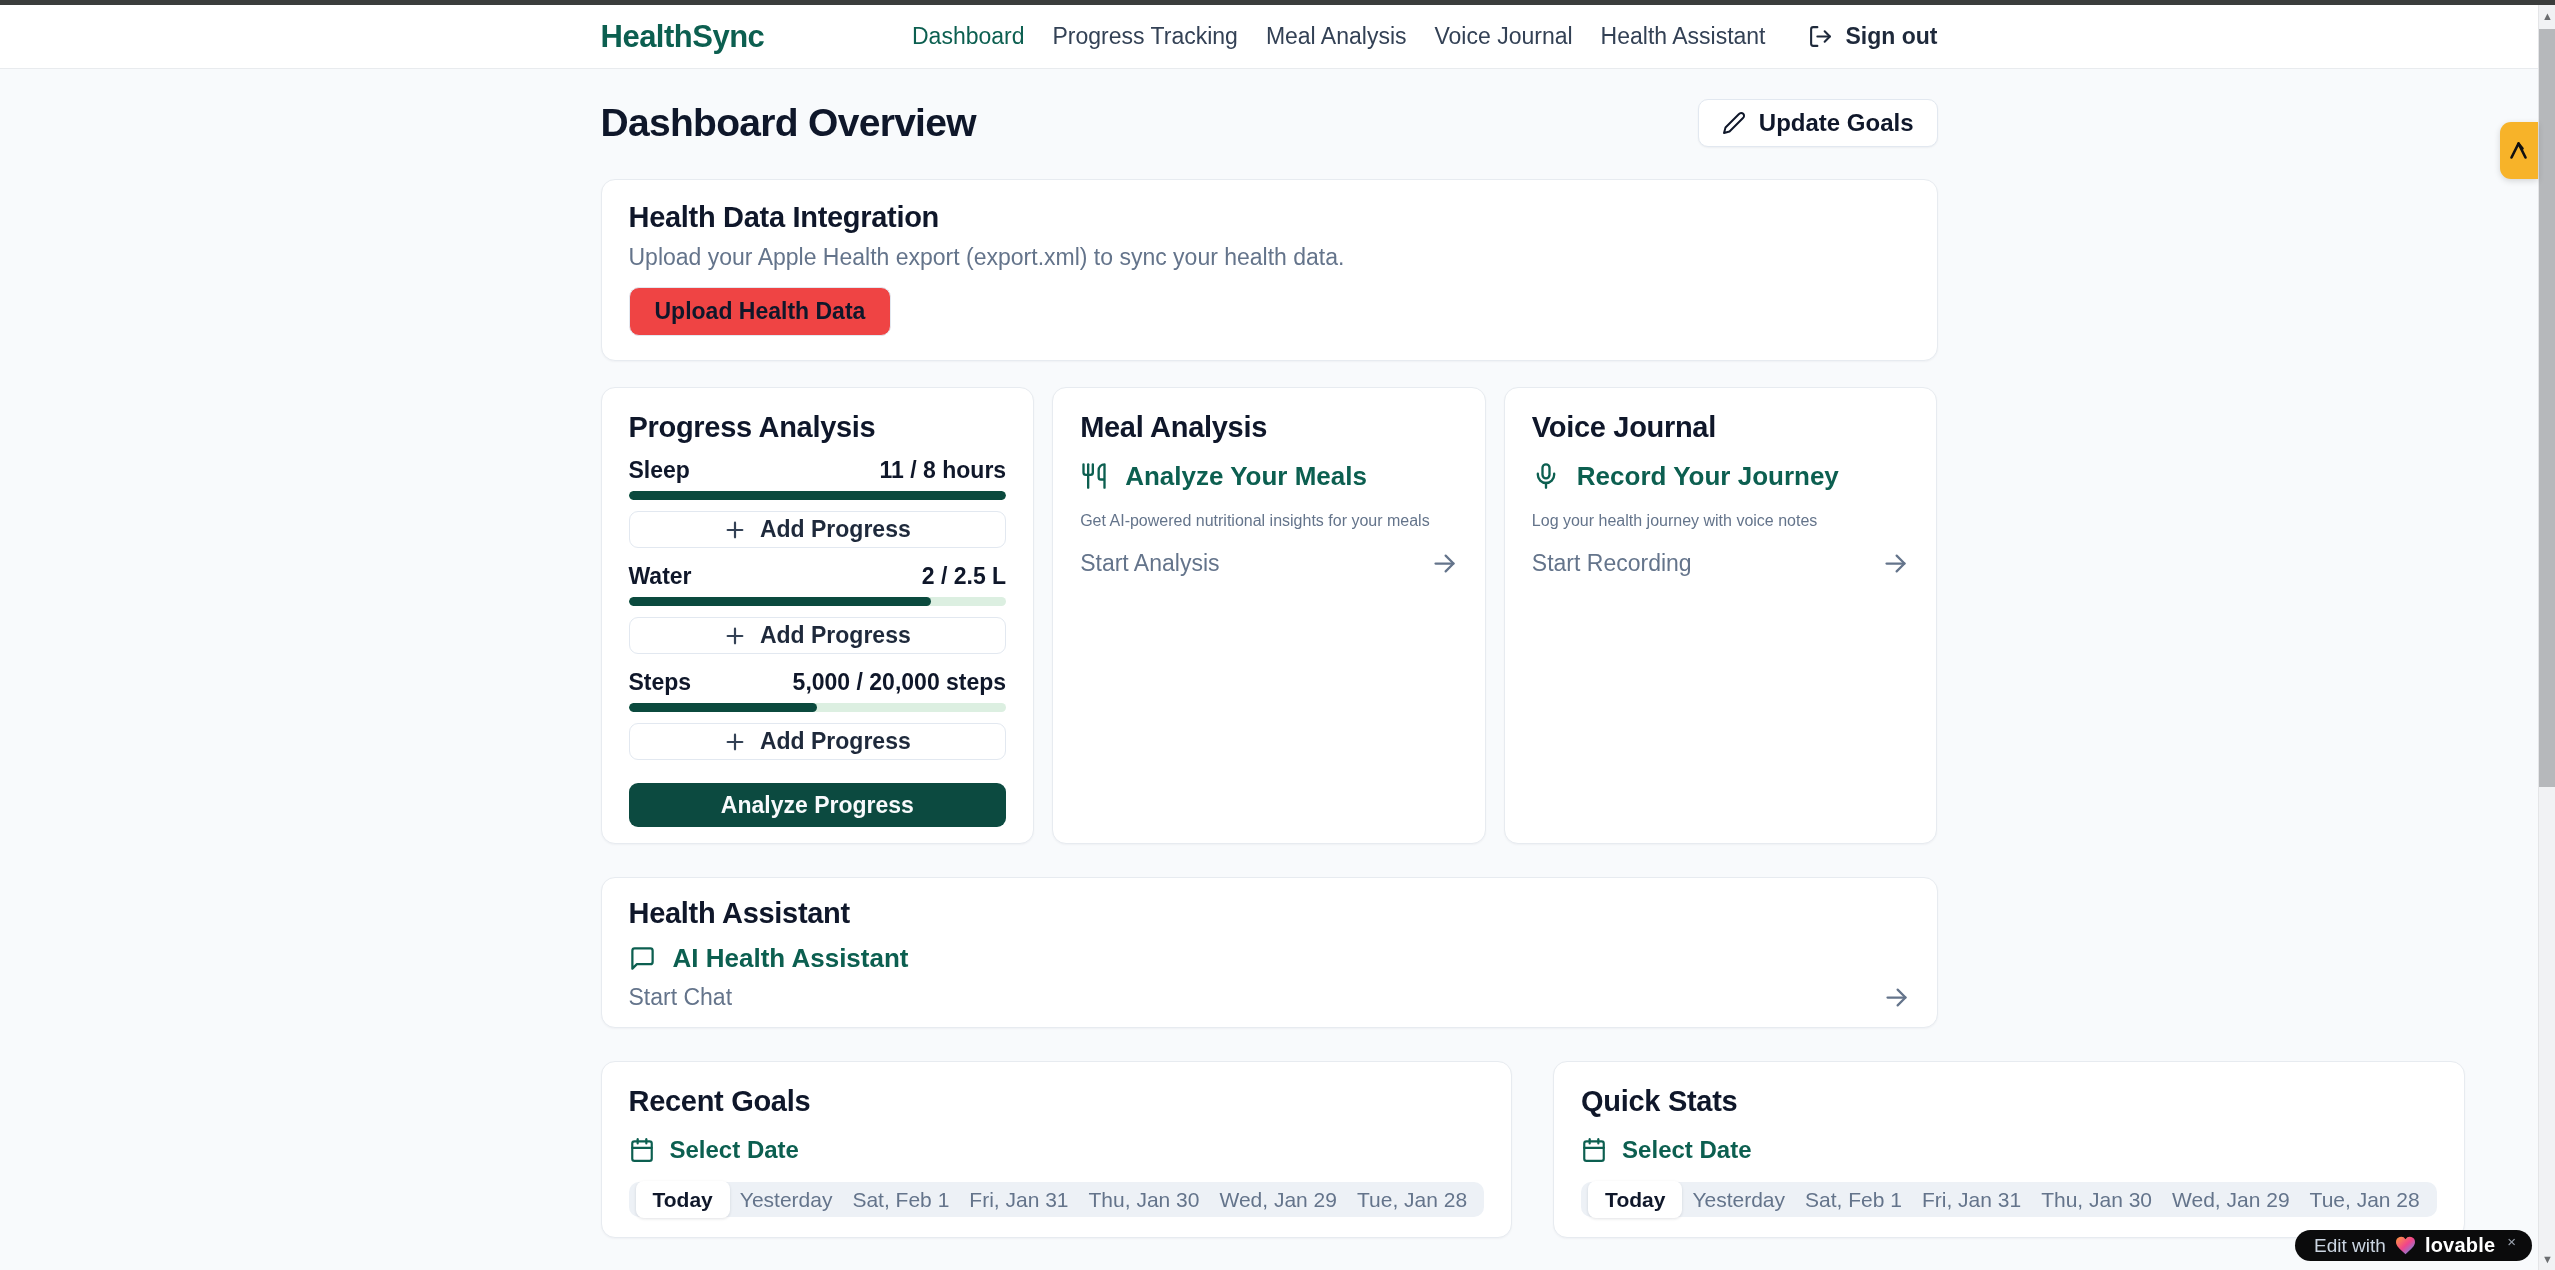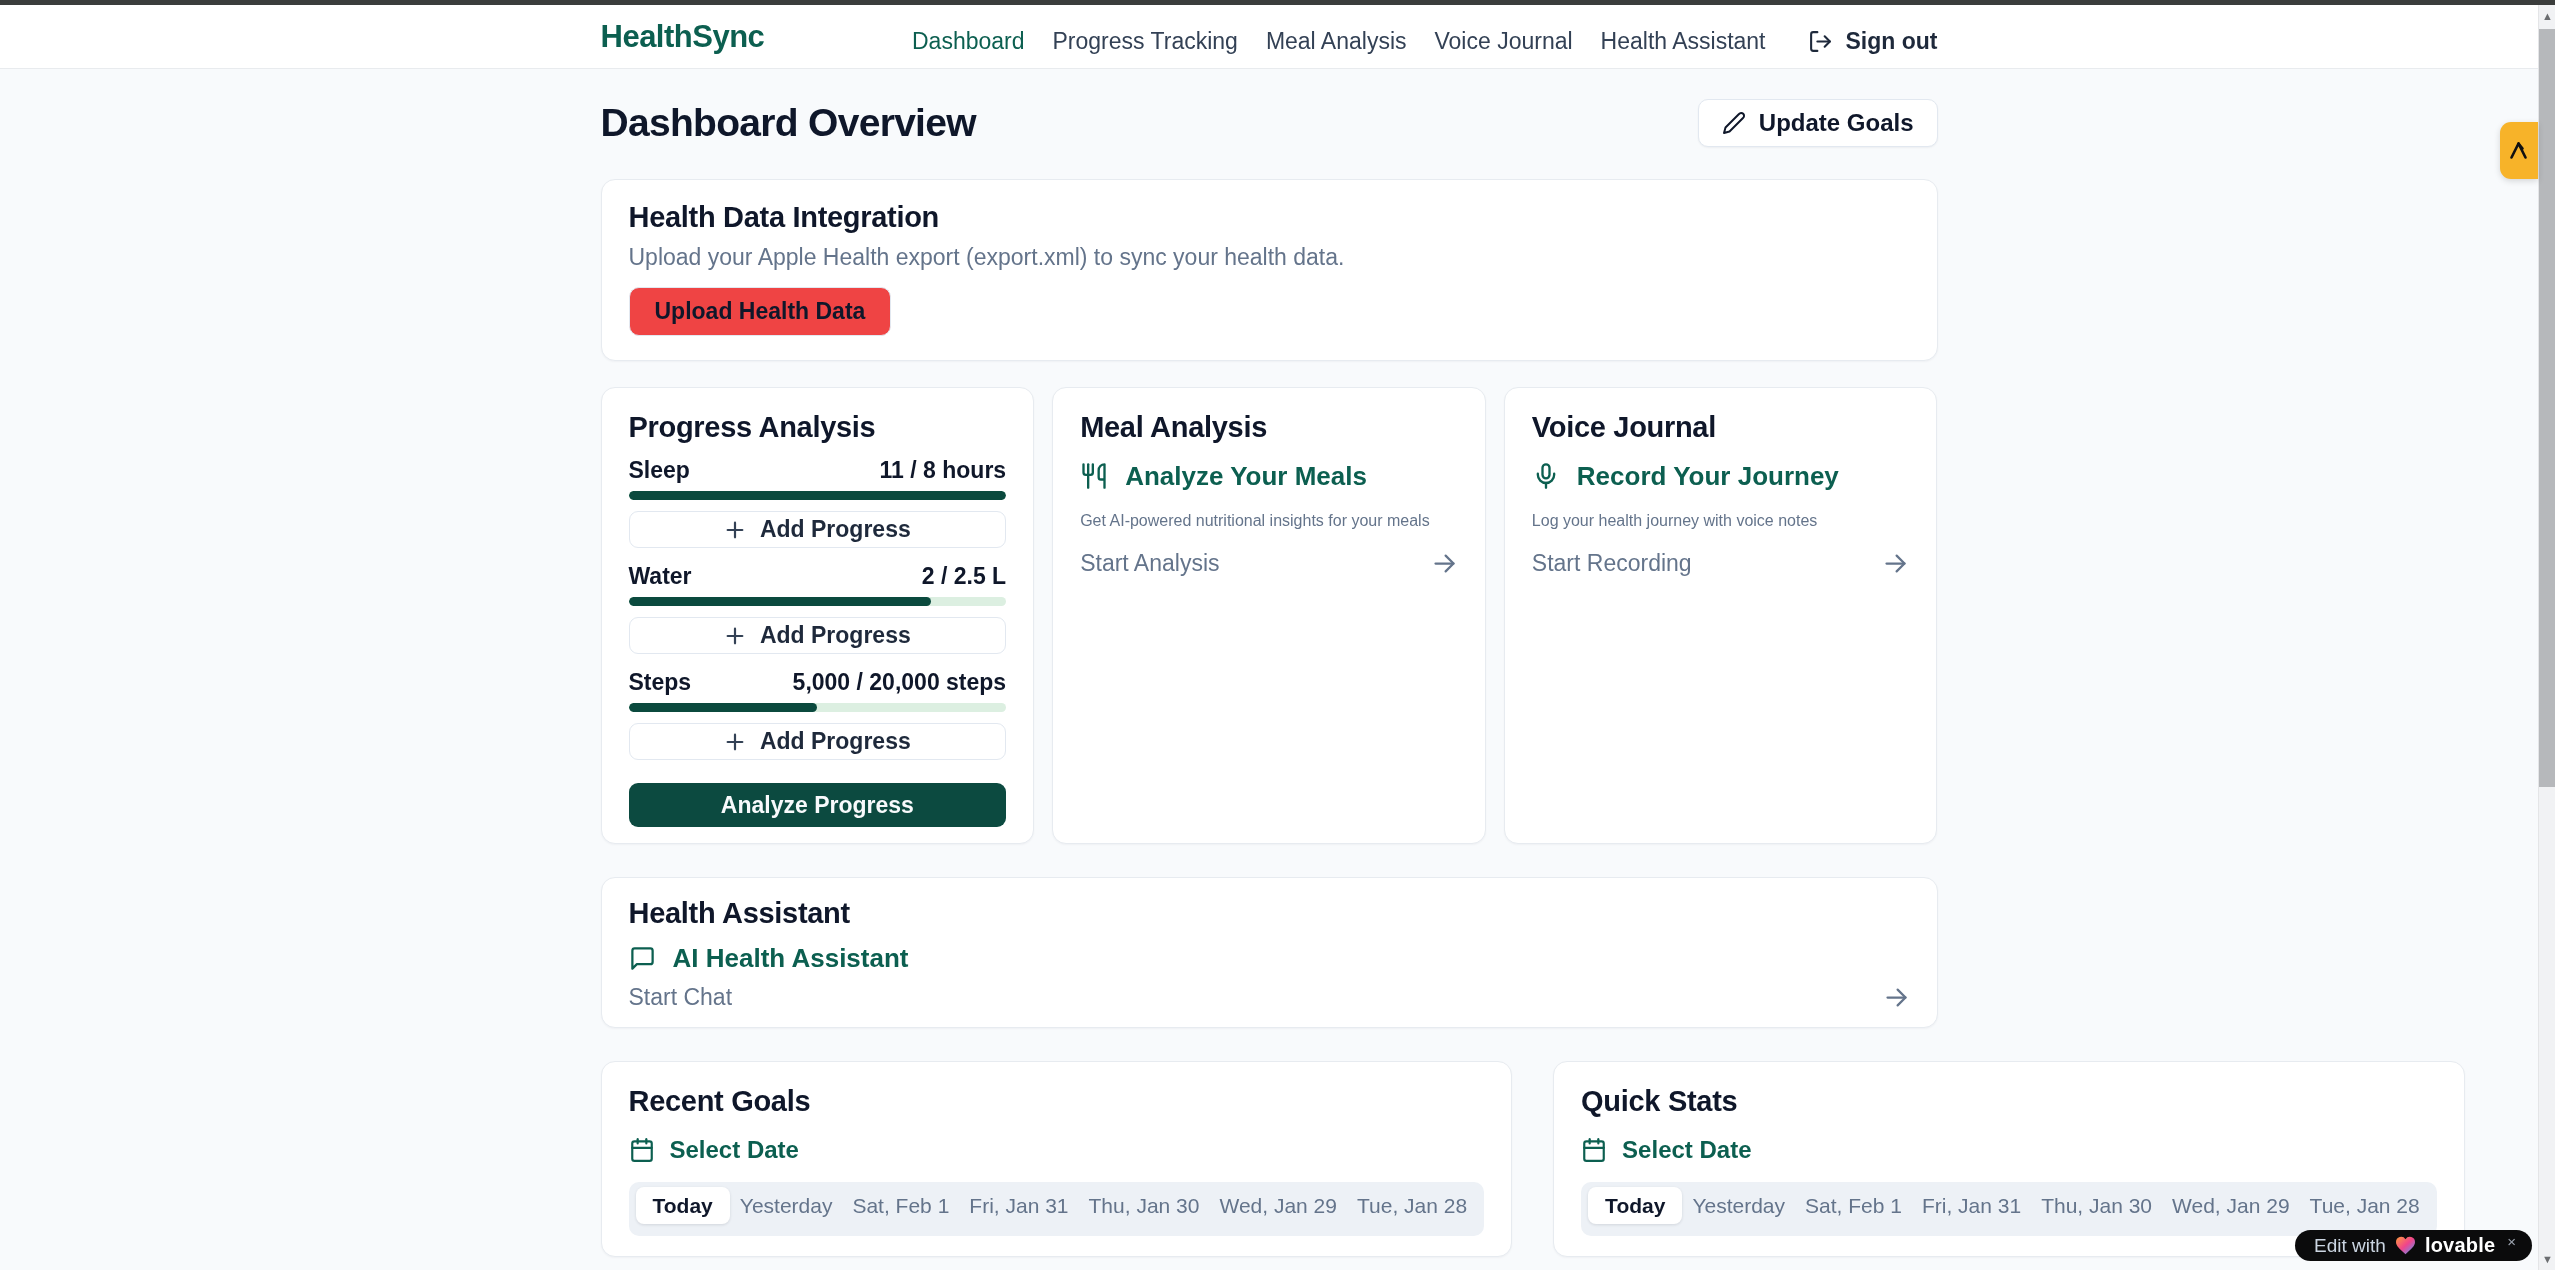--- a/index.html
+++ b/index.html
@@ -13,21 +13,21 @@
   .sb-arrow { width:17px; height:22px; display:flex; align-items:center; justify-content:center; font-size:11px; color:#6b6d70; }
   .sb-arrow.down { position:absolute; bottom:0; }
   .sb-thumb { position:absolute; top:24px; left:0; width:16px; height:758px; background:#b6b8bb; }
 
   
   .page { position:absolute; top:5px; left:0; right:17px; bottom:0; background:#f8fafc; overflow:hidden; }
   .container { width:1337px; margin:0 auto; }
 
   
   .navbar { background:#ffffff; height:64px; border-bottom:1px solid #e8ebee; display:flex; align-items:center; }
-  .nav-inner { width:1337px; margin:12px auto; display:flex; align-items:flex-end; justify-content:space-between; }
+  .nav-inner { width:1337px; margin:12px auto; display:flex; align-items:center; justify-content:space-between; }
   .brand { font-size:31px; font-weight:bold; color:#0c5f50; letter-spacing:-0.5px; }
   .nav-right { display:flex; align-items:center; gap:28px; }
   .nav-link { font-size:23px; color:#334155; cursor:pointer; }
   .nav-link.active { color:#0c5f50; }
   .signout { display:flex; align-items:center; gap:13px; margin-left:14px; font-size:23px; font-weight:600; color:#1e293b; cursor:pointer; }
   .icon { display:inline-flex; align-items:center; justify-content:center; }
 
   
   main { padding-top:30px; }
   .page-header { display:flex; align-items:center; justify-content:space-between; margin-bottom:32px; }
@@ -55,21 +55,21 @@
   .fcard { padding:24px 27px; }
   .feature-link { margin-top:20px; display:flex; align-items:center; gap:17px; font-size:26px; font-weight:600; color:#0c5f50; cursor:pointer; line-height:28px; }
   .feature-desc { margin-top:18px; font-size:16px; color:#64748b; line-height:25px; }
   .feature-action { margin-top:17px; display:flex; align-items:center; justify-content:space-between; font-size:23px; color:#64748b; cursor:pointer; }
 
   .ha-card { padding:20px 27px 16px; margin-bottom:33px; }
 
   .row2 { display:grid; grid-template-columns:repeat(2,1fr); gap:41px; }
   .bcard { padding:24px 27px 20px; }
   .select-date { margin-top:20px; display:flex; align-items:center; gap:15px; font-size:24px; font-weight:600; color:#0c5f50; cursor:pointer; }
-  .tabs { margin-top:18px; background:#edf1f6; border-radius:10px; padding:5px 7px; display:flex; justify-content:space-between; height:54px; }
+  .tabs { margin-top:18px; background:#edf1f6; border-radius:10px; padding:5px 7px; display:flex; align-items:center; justify-content:space-between; height:35px; }
   .tab { font-size:21px; color:#64748b; padding:0 10px; height:37px; display:flex; align-items:center; border-radius:8px; cursor:pointer; white-space:nowrap; }
   .tab.active { background:#fff; color:#0f172a; font-weight:600; box-shadow:0 1px 3px rgba(15,23,42,.12); padding:0 17px; }
 
   
   .side-badge { position:absolute; top:122px; right:17px; width:38px; height:57px; background:#f7b329; border-radius:11px 0 0 11px; display:flex; align-items:center; justify-content:center; cursor:pointer; z-index:18; box-shadow:0 2px 6px rgba(0,0,0,.15); }
   .edit-badge { position:absolute; right:23px; bottom:9px; background:#0b0b0c; border-radius:999px; height:31px; display:flex; align-items:center; gap:9px; padding:0 16px 0 19px; z-index:18; cursor:pointer; }
   .edit-badge .ew { font-size:19px; color:#cbd5e1; }
   .edit-badge .lv { font-size:20px; font-weight:bold; color:#ffffff; letter-spacing:.2px; }
   .edit-badge .close { font-size:15px; color:#9ca3af; align-self:flex-start; margin-top:3px; margin-left:3px; cursor:pointer; }
 </style>

